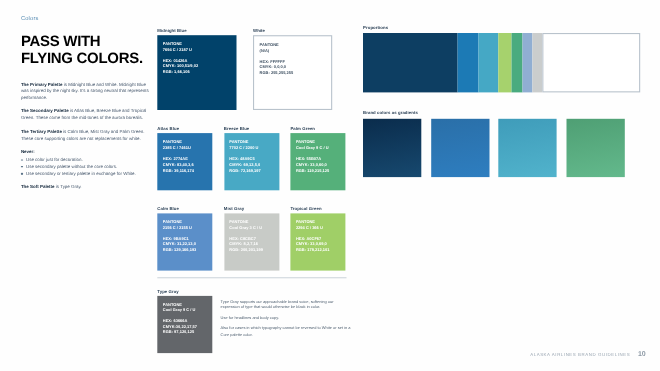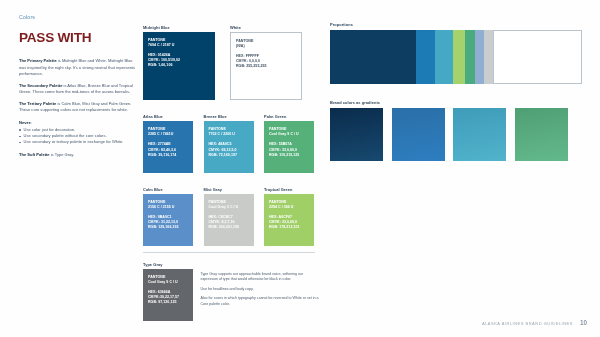--- a/index.html
+++ b/index.html
@@ -31,21 +31,21 @@
   .eyebrow {
     font-size: 5.2px;
     letter-spacing: .18px;
     color: #5b8fb5;
     margin-bottom: 10px;
   }
   .headline {
     font-size: 13.6px;
     line-height: 15.4px;
     font-weight: bold;
-    color: #7f1d1d;
+    color: #000000;
     letter-spacing: -.25px;
     margin-bottom: 13px;
   }
   .headline span { display: block; }
 
   .body-block {
     font-size: 4.05px;
     line-height: 6.1px;
     color: #44566b;
     margin-bottom: 6.2px;
@@ -248,20 +248,21 @@
 </head>
 <body>
 
 <div class="page">
 
   <div class="left-col">
     <div class="eyebrow">Colors</div>
 
     <div class="headline">
       <span>PASS WITH</span>
+      <span>FLYING COLORS.</span>
     </div>
 
     <div class="body-block">
       <b>The Primary Palette</b><span> is Midnight Blue and White. Midnight Blue was inspired by the night sky. It's a strong neutral that represents performance.</span>
     </div>
 
     <div class="body-block">
       <b>The Secondary Palette</b><span> is Atlas Blue, Breeze Blue and Tropical Green. These come from the mid-tones of the aurora borealis.</span>
     </div>
 

